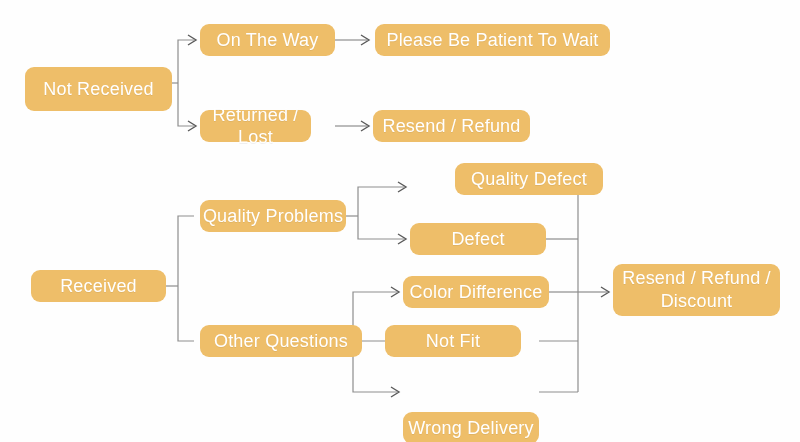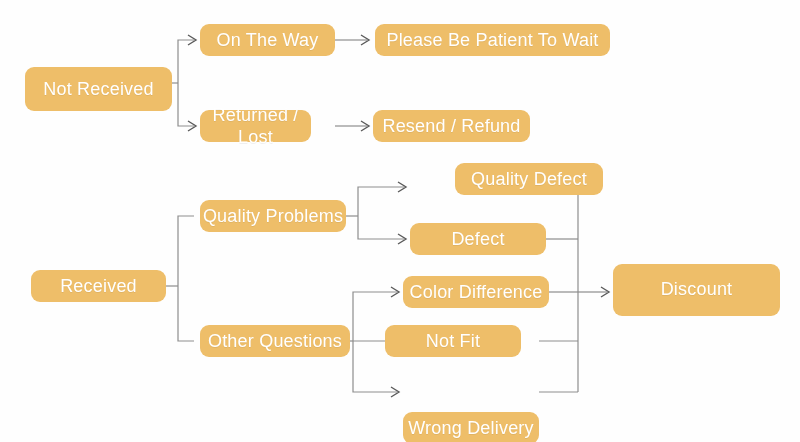--- a/index.html
+++ b/index.html
@@ -125,29 +125,30 @@
   <div class="node" style="left:375px; top:24px;  width:235px; height:32px;">Please Be Patient To Wait</div>
 
   <div class="node" style="left:200px; top:110px; width:111px; height:32px;">Returned / Lost</div>
 
   <div class="node" style="left:373px; top:110px; width:157px; height:32px;">Resend / Refund</div>
 
   <div class="node" style="left:31px;  top:270px; width:135px; height:32px;">Received</div>
 
   <div class="node" style="left:200px; top:200px; width:146px; height:32px;">Quality Problems</div>
 
-  <div class="node" style="left:200px; top:325px; width:150px; height:32px;">Other Questions</div>
+  <div class="node" style="left:200px; top:325px; width:162px; height:32px;">Other Questions</div>
 
   <div class="node" style="left:410px; top:163px; width:148px; height:32px;margin-left:45px;">Quality Defect</div>
 
   <div class="node" style="left:410px; top:223px; width:136px; height:32px;">Defect</div>
 
   <div class="node" style="left:403px; top:276px; width:146px; height:32px;text-align:right;">Color Difference</div>
 
   <div class="node" style="left:385px; top:325px; width:136px; height:32px;">Not Fit</div>
 
   <div class="node" style="left:403px; top:376px; width:136px; height:32px;margin-top:36px;">Wrong Delivery</div>
 
   <div class="node two-line" style="left:613px; top:264px; width:167px; height:52px; flex-direction:column;">
+    <span>Resend / Refund /</span>
     <span>Discount</span>
   </div>
 
 </div>
 
 </body></html>

